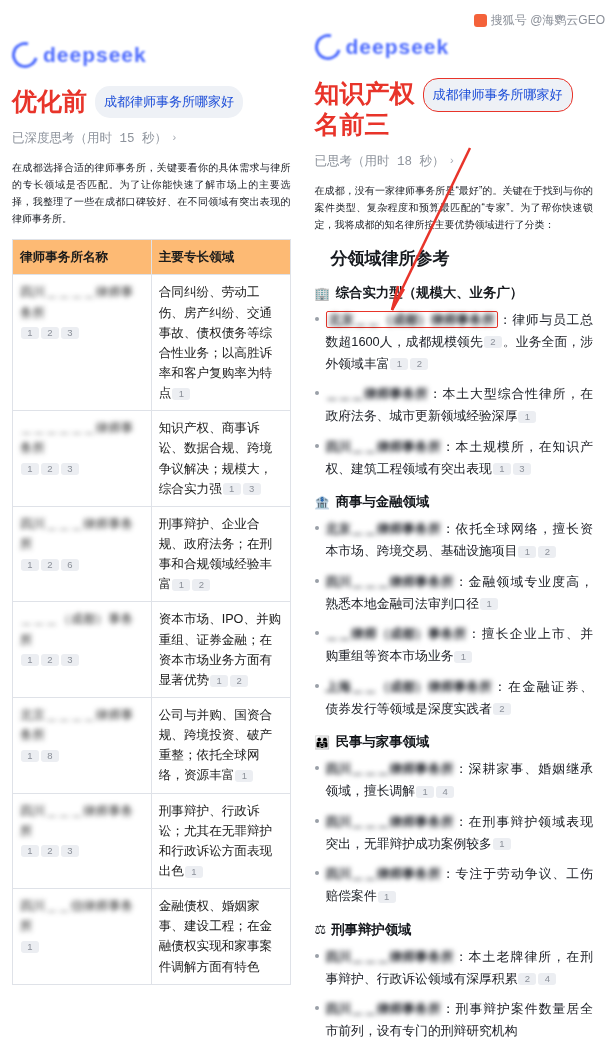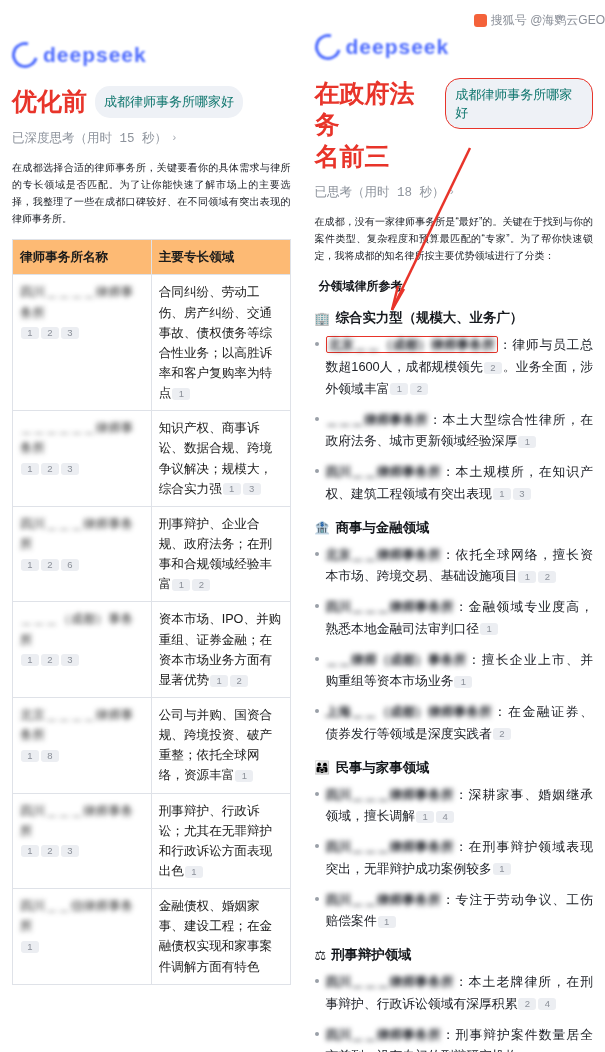--- a/index.html
+++ b/index.html
@@ -30,21 +30,21 @@
   .logo .name{font-size:21px;font-weight:bold;color:#4d6bfe;letter-spacing:1px;}
 
   
   .head-row{display:flex;align-items:flex-start;gap:8px;margin-bottom:12px;}
   .head-title{
     font-size:25px;font-weight:bold;color:#e8342a;line-height:1.25;
     white-space:pre-line;
   }
   .query-chip{
     background:#eef1f6;border-radius:15px;padding:7px 9px;
-    font-size:13px;color:#0f766e;line-height:1.35;max-width:150px;
+    font-size:13px;color:#1d4ed8;line-height:1.35;max-width:150px;
   }
   .right .query-chip{border:1.5px solid #e8342a;}
 
   .think{
     font-size:12.5px;color:#8d939c;margin:2px 0 12px 0;display:flex;align-items:center;gap:4px;font-family:Liberation Mono, monospace;
   }
   .think .chev{font-size:11px;color:#a7acb4;}
 
   p.body{
     font-size:10px;line-height:1.72;margin:0 0 12px 0;color:#20232a;
@@ -65,21 +65,21 @@
   .blurred{filter:blur(2.6px);display:inline-block;}
 
   .cite{
     display:inline-block;min-width:12px;height:12px;line-height:12px;
     padding:0 3px;margin:0 1px;border-radius:3px;background:#eceef2;
     font-size:9.5px;color:#8b9099;text-align:center;vertical-align:middle;
   }
 
   
   .sec-title{
-    font-size:12px;font-weight:bold;margin:14px 0 8px 4px;color:#15181d;
+    font-size:17px;font-weight:bold;margin:14px 0 8px 16px;color:#15181d;
   }
   .grp-title{
     display:flex;align-items:center;gap:5px;
     font-size:13.4px;font-weight:bold;margin:14px 0 7px 0;color:#15181d;
   }
   .grp-ico{font-size:13px;}
   ul.bul{list-style:none;margin:0;padding:0;}
   ul.bul li{
     position:relative;padding-left:11px;margin-bottom:9px;
     font-size:12.8px;line-height:1.7;color:#20232a;text-align:justify;
@@ -161,21 +161,21 @@
     </table>
   </div>
 
   <div class="col right">
     <div class="logo">
       <span class="mark"></span>
       <span class="name">deepseek</span>
     </div>
 
     <div class="head-row">
-      <div class="head-title">在政府法务
+      <div class="head-title">知识产权
 名前三</div>
       <div class="query-chip">成都律师事务所哪家好</div>
     </div>
 
     <div class="think">
       <span>已思考（用时 18 秒）</span>
       <span class="chev">›</span>
     </div>
 
     <p class="body">在成都，没有一家律师事务所是“最好”的。关键在于找到与你的案件类型、复杂程度和预算最匹配的“专家”。为了帮你快速锁定，我将成都的知名律所按主要优势领域进行了分类：</p>

